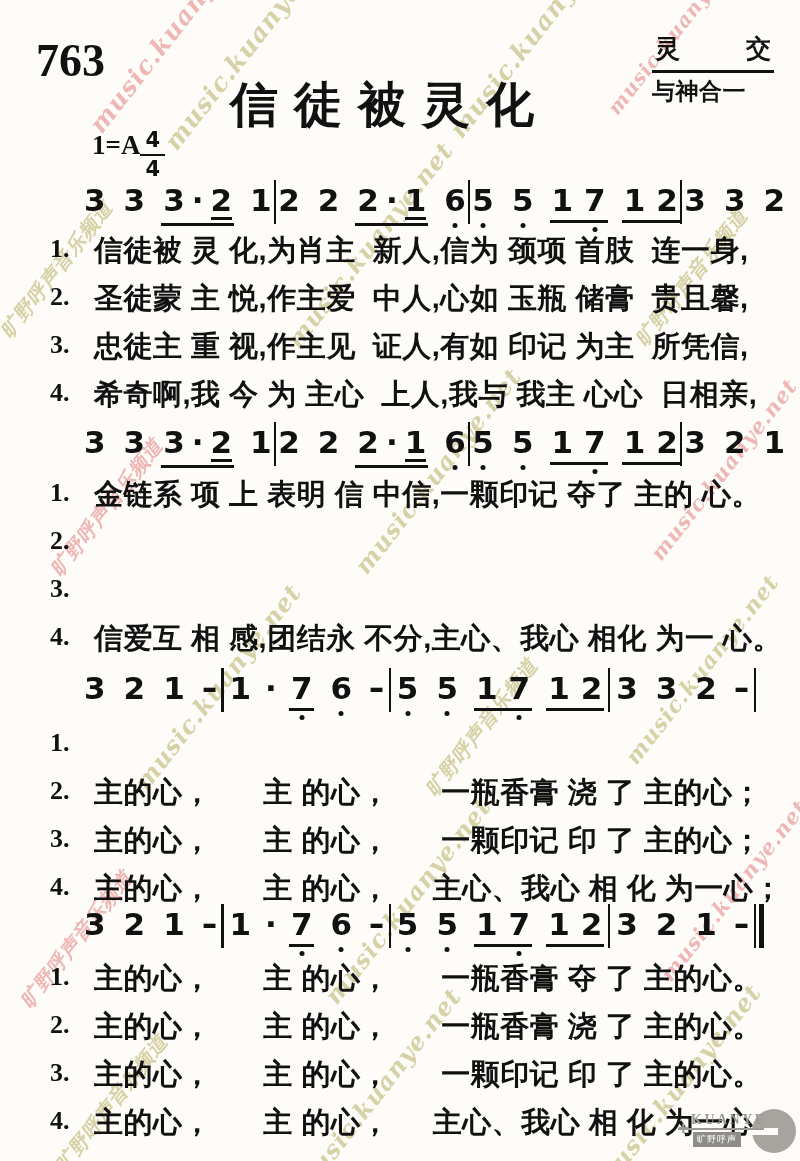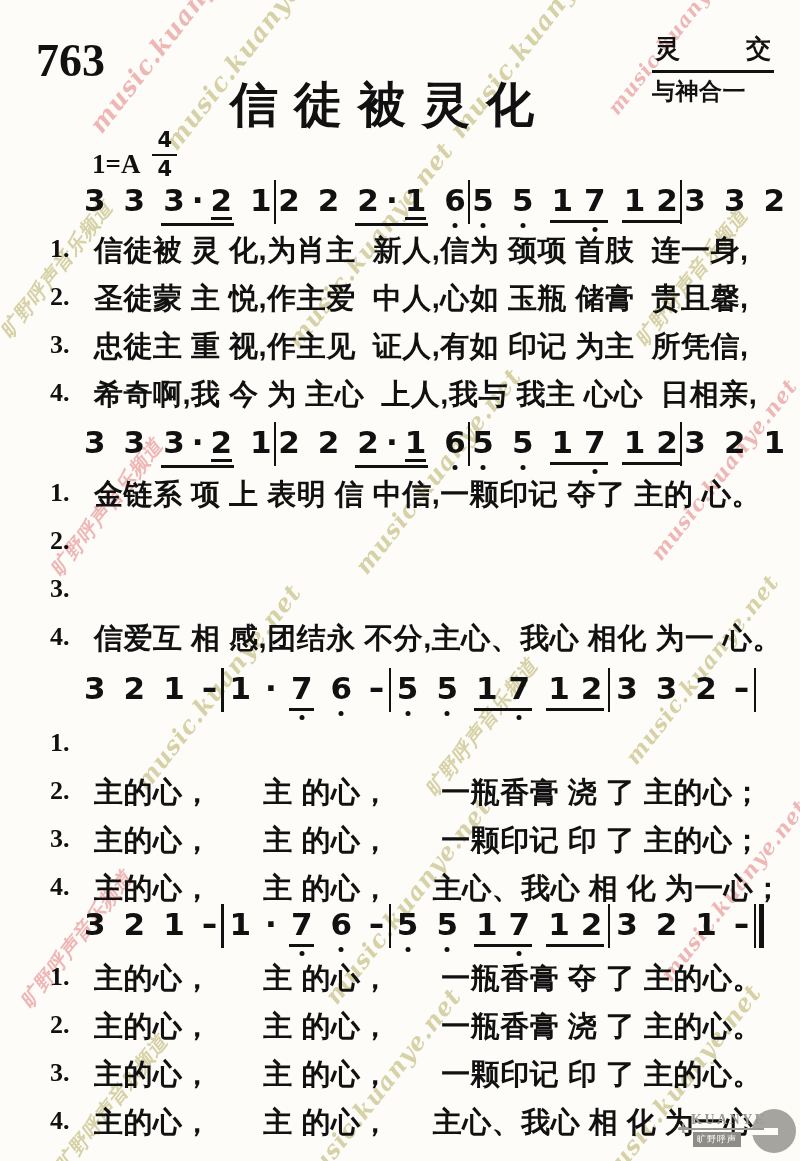--- a/index.html
+++ b/index.html
@@ -14,21 +14,21 @@
   
   .hymn-no{position:absolute;left:36px;top:34px;font-family:"Liberation Serif",serif;
            font-weight:bold;font-size:46px;}
   .title{position:absolute;left:160px;right:180px;top:28px;text-align:center;
          font-size:48px;font-weight:900;letter-spacing:16px;white-space:nowrap;margin-top:45px;}
   .category{position:absolute;right:26px;top:32px;width:122px;font-weight:bold;}
   .cat-top{display:flex;justify-content:space-between;font-size:25px;
            border-bottom:3px solid #111;padding:0 3px 5px;}
   .cat-bottom{font-size:23px;margin-top:3px;letter-spacing:.5px;white-space:nowrap;}
   
-  .keysig{position:absolute;left:92px;top:130px;display:flex;gap:12px;align-items:flex-end;}
+  .keysig{position:absolute;left:92px;top:130px;display:flex;align-items:flex-start;}
   .key-text{font-family:"Liberation Serif",serif;font-weight:bold;font-size:27px;}
   .meter{display:flex;flex-direction:column;align-items:center;font-weight:bold;
          font-size:21px;line-height:1;font-family:"DejaVu Sans",sans-serif;}
   .meter-top{padding:0 5px 3px;border-bottom:2.5px solid #111;}
   .meter-bottom{padding-top:3px;}
   
   .notation{position:absolute;left:82px;right:44px;display:flex;
             justify-content:space-between;align-items:flex-start;
             font-family:"DejaVu Sans",sans-serif;font-weight:800;font-size:31px;line-height:1.1;}
   .measure{display:flex;gap:14px;align-items:flex-start;}

